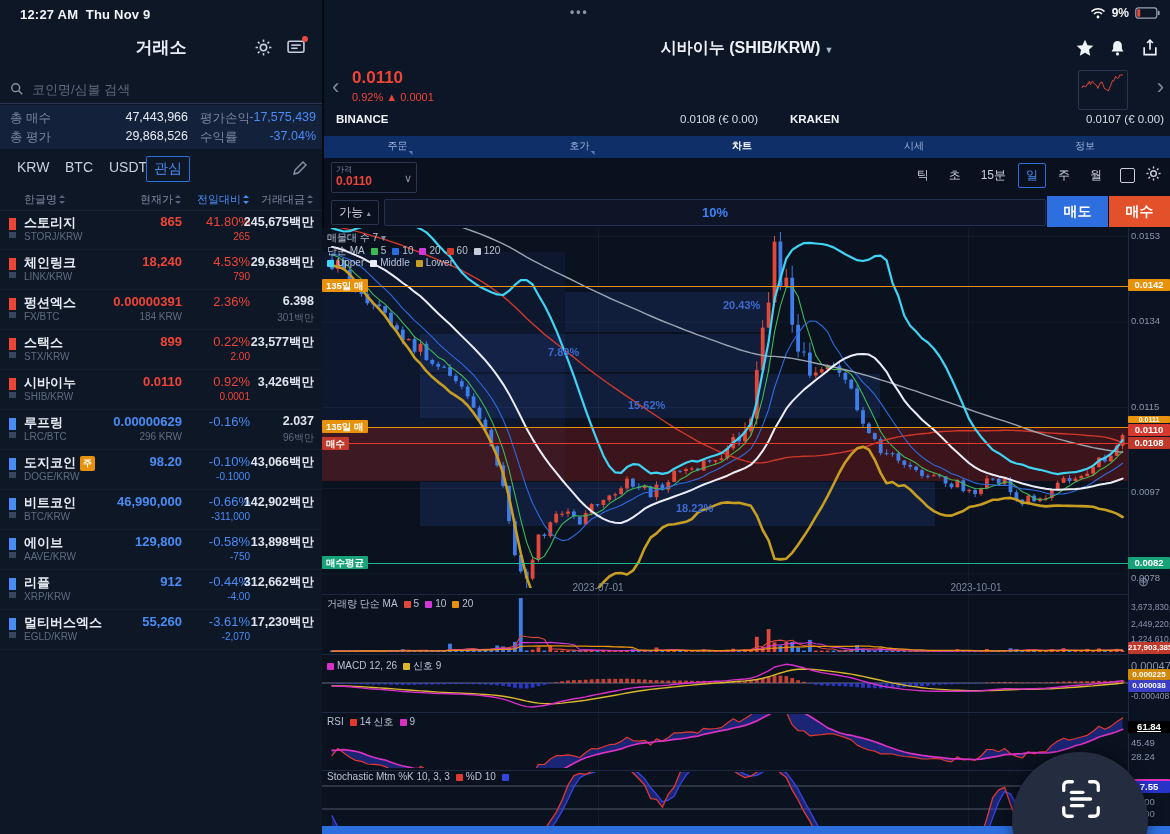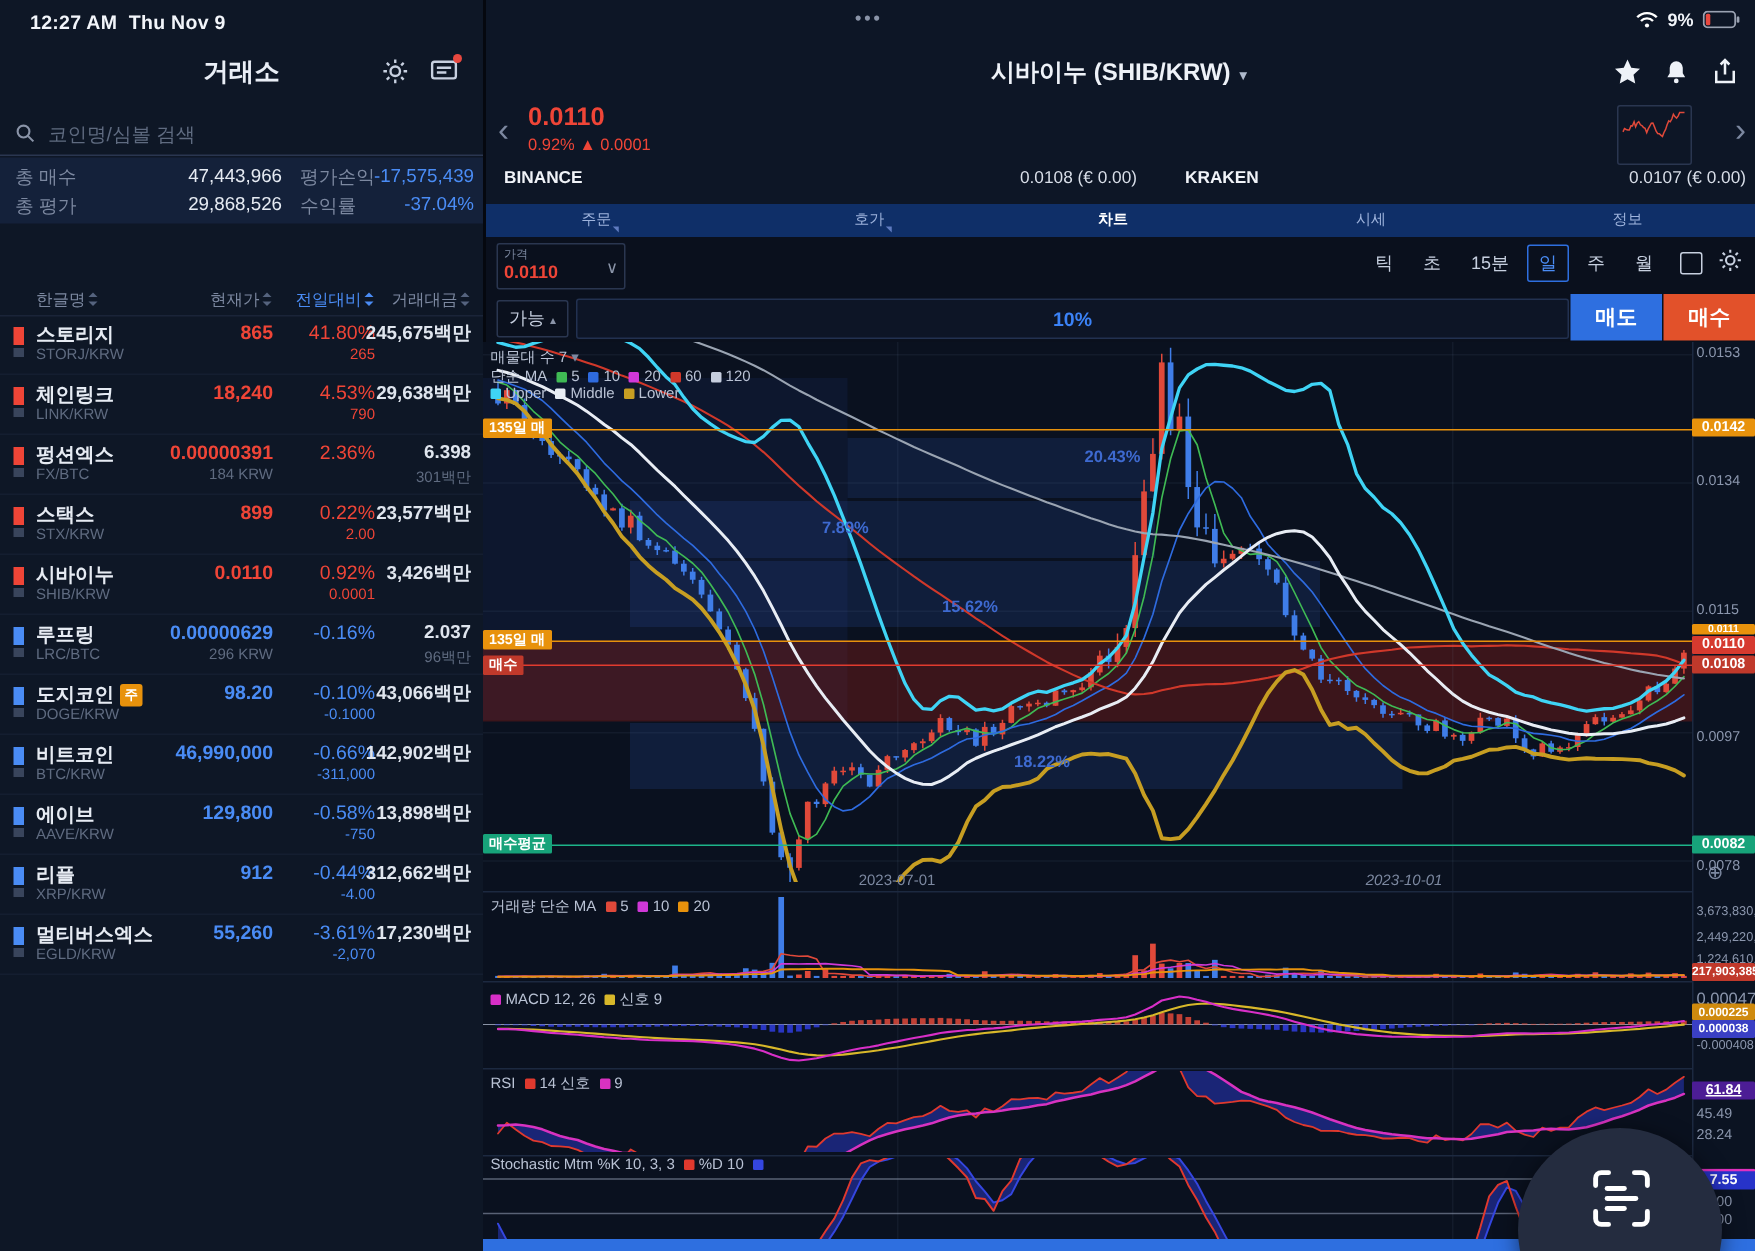--- a/index.html
+++ b/index.html
@@ -178,20 +178,28 @@
         <span class="s-v2">-17,575,439</span>
       </div>
       <div class="row2">
         <span class="s-l1 lab">총 평가</span>
         <span class="s-v1">29,868,526</span>
         <span class="s-l2 lab">수익률</span>
         <span class="s-v2">-37.04%</span>
       </div>
     </div>
 
+    <div class="tabs-row">
+      <span id="s-tab-holder"><span class="s-tab" style="left:10px;">KRW</span><span class="s-tab" style="left:58px;">BTC</span><span class="s-tab" style="left:102px;">USDT</span><span class="s-tab active" style="left:146px;">관심</span></span>
+      <span class="icon-btn" style="right:14px;top:8px;position:absolute;">
+        <svg width="16" height="16" viewBox="0 0 16 16">
+            <path d="M2 14l1-4 8-8 3 3-8 8-4 1z" fill="none" stroke="#8a94a8" stroke-width="1.4"></path>
+          </svg>
+      </span>
+    </div>
 
     <div class="col-head">
       <span style="position:absolute;left:24px;top:4px;"><span>한글명</span><span class="sort"></span></span>
       <span style="position:absolute;right:140px;top:4px;"><span>현재가</span><span class="sort"></span></span>
       <span style="position:absolute;right:72px;top:4px;color:#4a8cf5;"><span>전일대비</span><span class="sort blue"></span></span>
       <span style="position:absolute;right:8px;top:4px;"><span>거래대금</span><span class="sort"></span></span>
     </div>
 
     <div class="coin-list" id="coin-list">
         <div class="coin-row up">
@@ -944,21 +952,21 @@
     <span class="chip" style="background:#d82fc8;margin-left:0;"></span><span>MACD 12, 26</span><span class="chip" style="background:#d8b82a;"></span><span>신호 9</span>
   </div>
   <div class="legend" style="left:327px;top:715px;">
     <span>RSI</span><span class="chip" style="background:#e0392e;"></span><span>14</span>&nbsp;<span>신호</span><span class="chip" style="background:#d832c0;"></span><span>9</span>
   </div>
   <div class="legend" style="left:327px;top:771px;">
     <span>Stochastic Mtm %K 10, 3, 3</span><span class="chip" style="background:#e0392e;"></span><span>%D 10</span><span class="chip" style="background:#3446e0;"></span>
   </div>
 
   <div class="datelab" style="left:598px;">2023-07-01</div>
-  <div class="datelab" style="left:936px;font-style:italic;">2023-10-01</div>
+  <div class="datelab" style="left:976px;">2023-10-01</div>
   <span class="plus-icon">⊕</span>
 
   <div class="pane-div" style="top:594px;"></div>
   <div class="pane-div" style="top:654px;"></div>
   <div class="pane-div" style="top:712px;"></div>
   <div class="pane-div" style="top:770px;"></div>
 
   <div class="axis-strip"></div>
   <div class="axl" style="top:230px;">0.0153</div>
   <div class="axl" style="top:315px;">0.0134</div>
@@ -974,21 +982,21 @@
   <div class="axl" style="top:602px;font-size:8.5px;">3,673,830,766</div>
   <div class="axl" style="top:619px;font-size:8.5px;">2,449,220,511</div>
   <div class="axl" style="top:634px;font-size:8.5px;">1,224,610,255</div>
   <div class="axtag" style="top:642px;background:#c0392b;font-size:8px;">217,903,385</div>
 
   <div class="axl" style="top:660px;font-size:11px;">0.000472</div>
   <div class="axtag" style="top:669px;height:11px;line-height:11px;background:#cf8a0e;font-size:8px;">0.000225</div>
   <div class="axtag" style="top:680px;background:#3a3fc4;font-size:8px;">0.000038</div>
   <div class="axl" style="top:691px;font-size:8.5px;">-0.000408</div>
 
-  <div class="axtag" style="top:721px;background:#4c1d95;text-decoration:underline;">61.84</div>
+  <div class="axtag" style="top:721px;background:#000000;text-decoration:underline;">61.84</div>
   <div class="axl" style="top:737px;">45.49</div>
   <div class="axl" style="top:751px;">28.24</div>
 
   <div class="axtag" style="top:779px;background:#2733c9;border-top:2px solid #e031c0;">7.55</div>
   <div class="axl" style="top:796px;">75.00</div>
   <div class="axl" style="top:808px;">50.00</div>
 
   <div class="bottom-bar"></div>
 
   <div class="fab">

